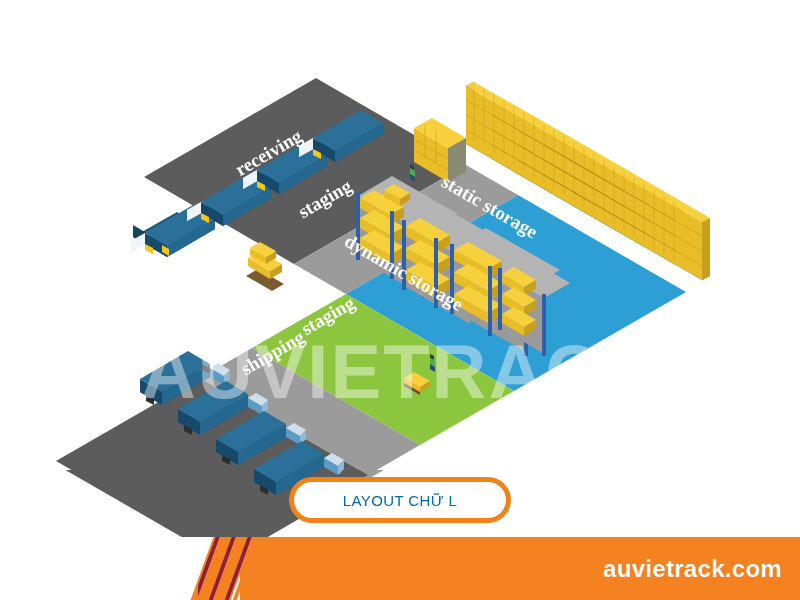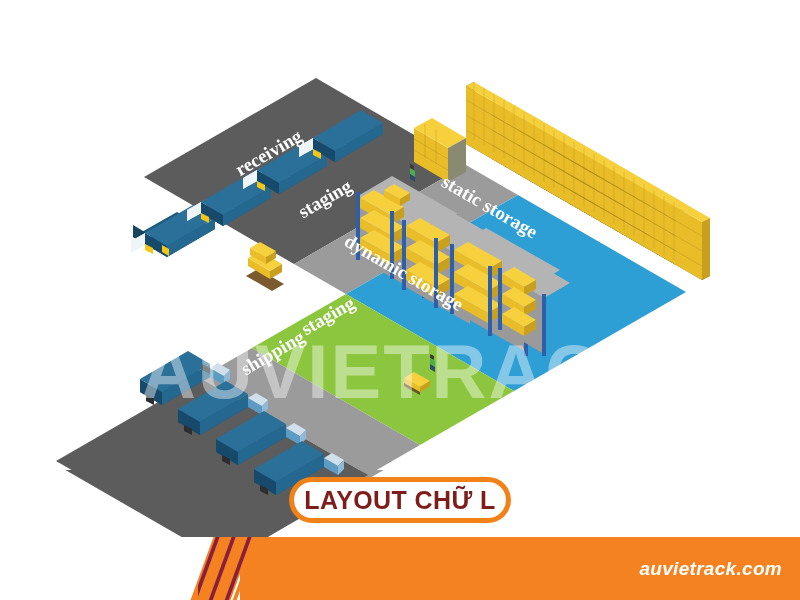--- a/index.html
+++ b/index.html
@@ -22,35 +22,35 @@
   }
 
   
   #caption{
     position:absolute;left:289px;top:477px;width:222px;height:46px;
     border:5px solid #f28118;border-radius:24px;background:#ffffff;
     display:flex;align-items:center;justify-content:center;
     box-sizing:border-box;
   }
   #caption span{
-    color:#7f1d1d;font-weight:bold;font-size:25px;letter-spacing:.4px;
+    color:#0369a1;font-weight:normal;font-size:15px;letter-spacing:.4px;
   }
 
   
   #footer{position:absolute;left:0;top:537px;width:800px;height:63px;background:#ffffff;}
   #footer-orange{
     position:absolute;right:0;top:0;width:560px;height:63px;background:#f58220;
   }
   #footer-orange::before{
     content:"";position:absolute;left:-38px;top:0;width:40px;height:63px;
     background:#f58220;transform:skewX(-20deg);
   }
   #footer-domain{
     position:absolute;right:18px;top:0;height:63px;display:flex;align-items:center;
-    color:#ffffff;font-size:19px;font-weight:bold;letter-spacing:.3px;font-style:italic;
+    color:#ffffff;font-size:24px;font-weight:bold;letter-spacing:.3px;
   }
   #stripes{position:absolute;left:198px;top:0;width:70px;height:63px;overflow:hidden;}
   .stripe{position:absolute;top:-8px;width:4px;height:80px;transform:skewX(-20deg);}
 
   
   .iso-label{
     position:absolute;color:#ffffff;font-weight:bold;
     font-family:"Liberation Serif",serif;
     white-space:nowrap;user-select:none;pointer-events:none;
   }

